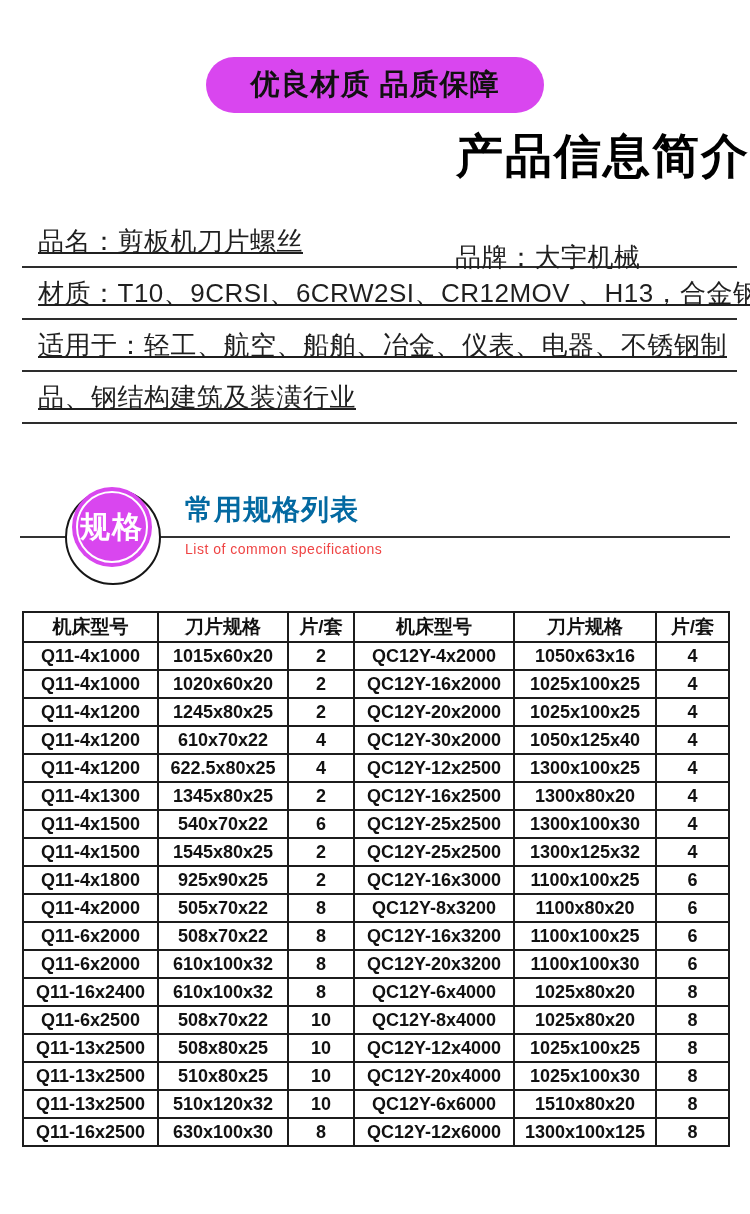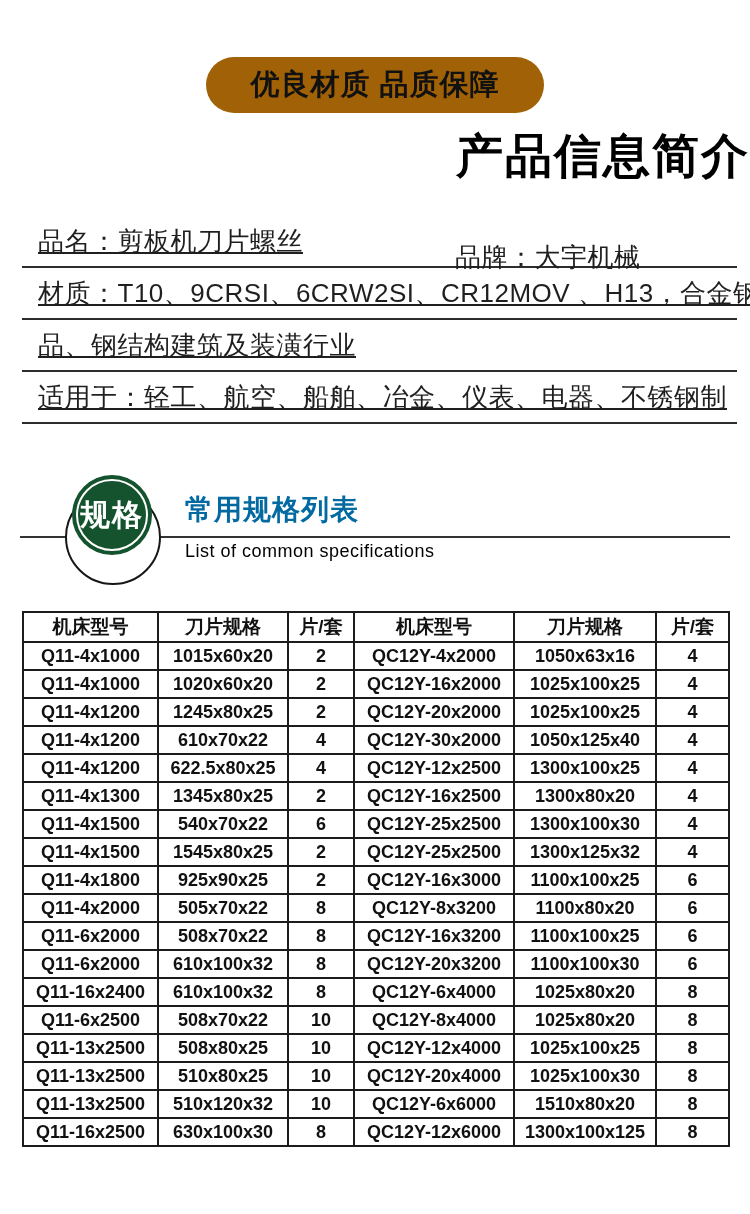--- a/index.html
+++ b/index.html
@@ -71,23 +71,23 @@
   .badge-outline {
     position: absolute;
     left: 45px; top: 20px;
     width: 96px; height: 96px;
     background: #fff;
     border: 2px solid #161616;
     border-radius: 50%;
   }
   .badge-core {
     position: absolute;
-    left: 52px; top: 6px;
+    left: 52px; top: 18px;
     width: 80px; height: 80px;
-    background: #14532d;
+    background: #d946ef;
     border-radius: 50%;
     display: flex; align-items: center; justify-content: center;
   }
   .badge-ring {
     position: absolute;
     inset: 4px;
     border: 2px solid #ffffff;
     border-radius: 50%;
   }
   .badge-label {
@@ -101,22 +101,22 @@
     left: 165px; top: 22px;
   }
   .spec-title-cn {
     font-size: 28px;
     font-weight: 800;
     color: #0369a1;
     letter-spacing: 1px;
   }
   .spec-title-en {
     margin-top: 12px;
-    font-size: 18px;
-    color: #000000;
+    font-size: 14px;
+    color: #ef4444;
     letter-spacing: 0.5px;
   }
 
   
   .spec-table {
     margin: 12px 16px 0 22px;
     width: 706px;
     border-collapse: collapse;
     table-layout: fixed;
   }
@@ -130,37 +130,37 @@
     color: #111;
     white-space: nowrap;
     overflow: hidden;
   }
   .spec-table th { font-size: 19px; height: 30px; }
   .spec-table td { font-size: 18px; }
 </style>
 </head>
 <body>
 
-<div class="pill" style="background: #a16207;">优良材质 品质保障</div>
+<div class="pill" style="background: #d946ef;">优良材质 品质保障</div>
 
 <h1 class="page-title">产品信息简介</h1>
 
 <div class="info">
   <div class="info-row">
     <span>品名：剪板机刀片螺丝</span>
     <span class="right-cell">品牌：大宇机械</span>
   </div>
   <div class="info-row">
     <span>材质：T10、9CRSI、6CRW2SI、CR12MOV 、H13，合金钢</span>
   </div>
   <div class="info-row">
+    <span>适用于：轻工、航空、船舶、冶金、仪表、电器、不锈钢制</span>
+  </div>
+  <div class="info-row">
     <span>品、钢结构建筑及装潢行业</span>
-  </div>
-  <div class="info-row">
-    <span>适用于：轻工、航空、船舶、冶金、仪表、电器、不锈钢制</span>
   </div>
 </div>
 
 <div class="spec-section">
   <div class="spec-line"></div>
   <div class="badge-outline"></div>
   <div class="badge-core">
     <div class="badge-ring"></div>
     <span class="badge-label">规格</span>
   </div>

